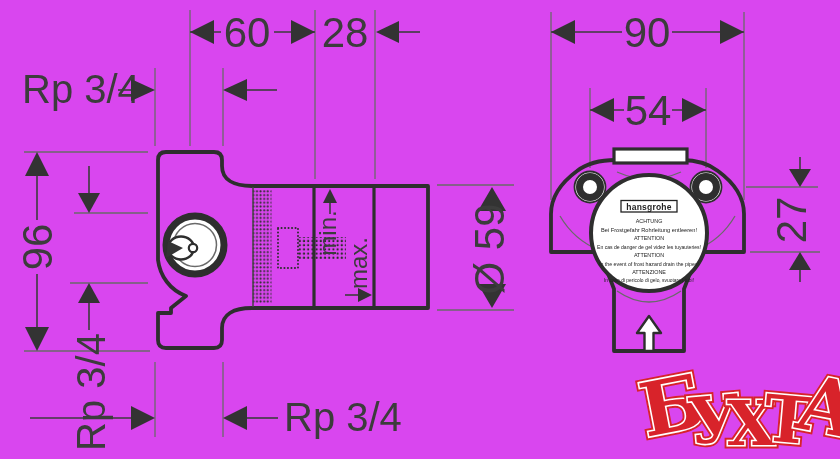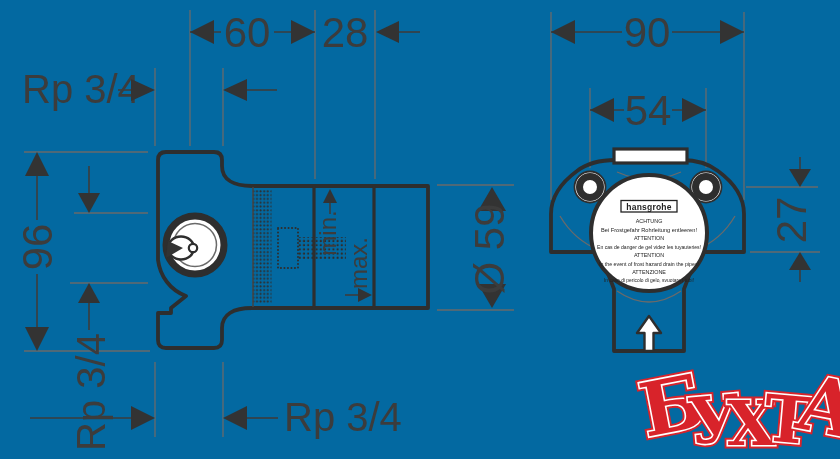--- a/index.html
+++ b/index.html
@@ -1,16 +1,16 @@
 <!DOCTYPE html>
 <html><head>
 <meta charset="utf-8">
 <style>
   html,body{margin:0;padding:0;background:#fff;}
-  .stage{position:relative;width:840px;height:459px;background:#0369a1;overflow:hidden;
+  .stage{position:relative;width:840px;height:459px;background:#d946ef;overflow:hidden;
          font-family:"Liberation Sans",sans-serif;}
   svg{display:block;}
   .bold{stroke:#2e2e2e;stroke-width:3.8;fill:none;stroke-linejoin:round;stroke-linecap:round;}
   .thin{stroke:#6a6a6a;stroke-width:1.3;fill:none;}
   .dimline{stroke:#3d3d3d;stroke-width:1.6;fill:none;}
   .arr{fill:#333;stroke:none;}
   .dimtext{font-size:42px;fill:#3c3c3c;}
   .dimtext-s{font-size:40px;fill:#3c3c3c;}
   .mm{font-size:24px;fill:#3c3c3c;}
   .warn{font-size:5.4px;fill:#222;text-anchor:middle;}

